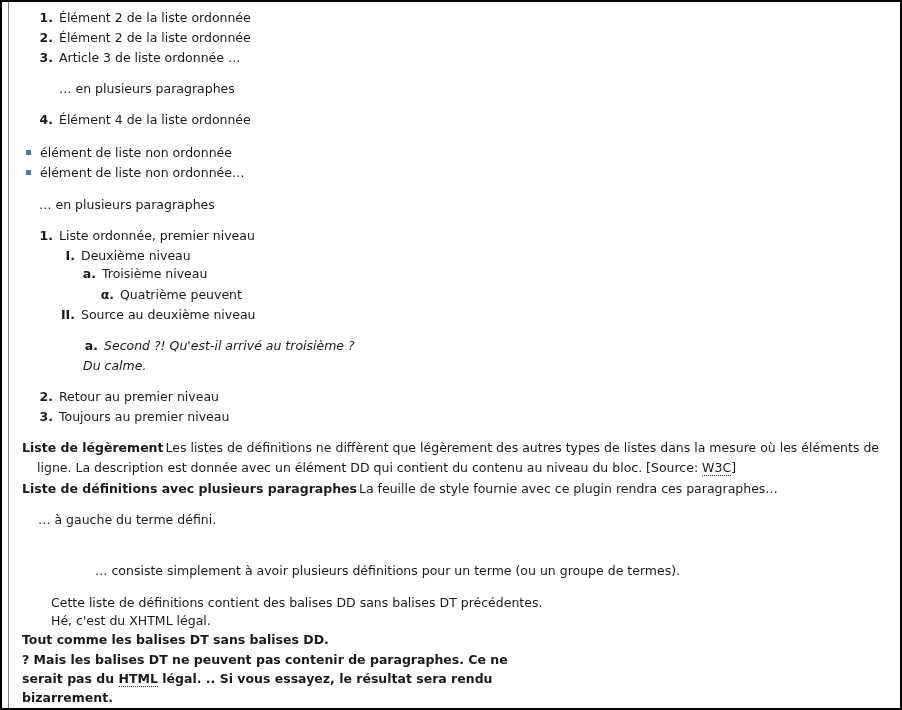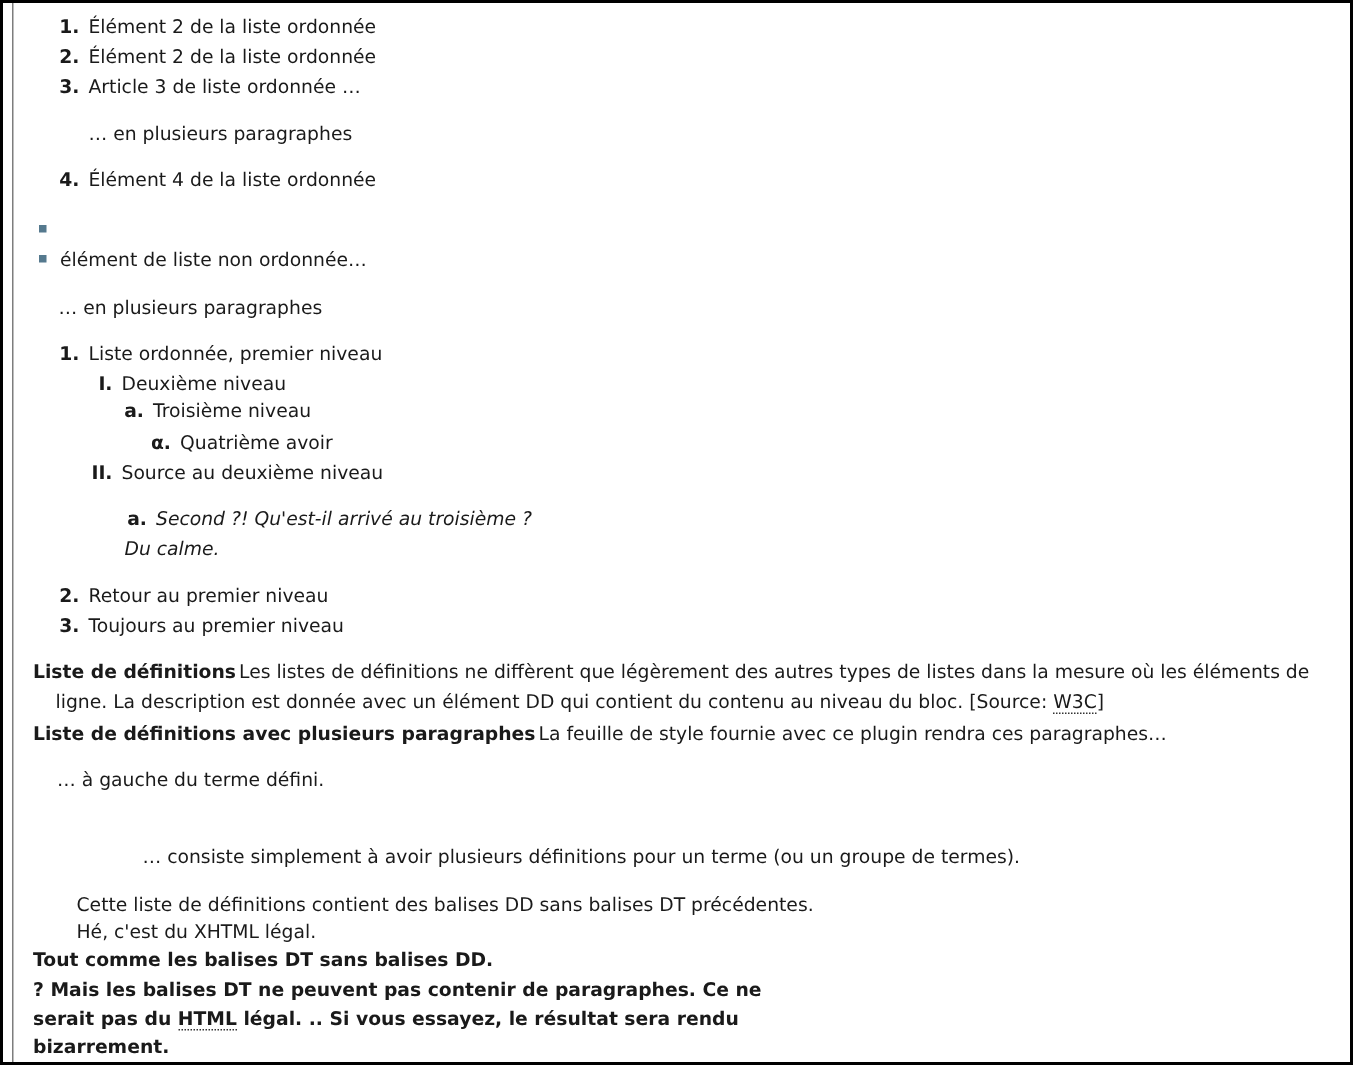--- a/index.html
+++ b/index.html
@@ -33,59 +33,59 @@
     <span class="marker">3.</span><span>Article 3 de liste ordonnée …</span>
   </div>
   <div class="line" style="left:57px;top:77px">
     <span>… en plusieurs paragraphes</span>
   </div>
   <div class="line" style="left:57px;top:108px">
     <span class="marker">4.</span><span>Élément 4 de la liste ordonnée</span>
   </div>
 
   <div class="line" style="left:38px;top:141px">
-    <span class="bullet"></span>
+    <span class="bullet"></span><span>élément de liste non ordonnée</span>
   </div>
   <div class="line" style="left:38px;top:161px">
     <span class="bullet"></span><span>élément de liste non ordonnée…</span>
   </div>
   <div class="line" style="left:37px;top:193px">
     <span>… en plusieurs paragraphes</span>
   </div>
 
   <div class="line" style="left:57px;top:224px">
     <span class="marker">1.</span><span>Liste ordonnée, premier niveau</span>
   </div>
   <div class="line" style="left:79px;top:244px">
     <span class="marker">I.</span><span>Deuxième niveau</span>
   </div>
   <div class="line" style="left:100px;top:262px">
     <span class="marker">a.</span><span>Troisième niveau</span>
   </div>
   <div class="line" style="left:118px;top:283px">
-    <span class="marker">α.</span><span>Quatrième avoir</span>
+    <span class="marker">α.</span><span>Quatrième peuvent</span>
   </div>
   <div class="line" style="left:79px;top:303px">
     <span class="marker">II.</span><span>Source au deuxième niveau</span>
   </div>
   <div class="line" style="left:102px;top:334px">
     <span class="marker">a.</span><span class="it">Second ?! Qu'est-il arrivé au troisième ?</span>
   </div>
   <div class="line it" style="left:81px;top:354px">
     <span>Du calme.</span>
   </div>
   <div class="line" style="left:57px;top:385px">
     <span class="marker">2.</span><span>Retour au premier niveau</span>
   </div>
   <div class="line" style="left:57px;top:405px">
     <span class="marker">3.</span><span>Toujours au premier niveau</span>
   </div>
 
   <div class="line" style="left:20px;top:436px">
-    <span class="b">Liste de définitions</span><span class="desc">Les listes de définitions ne diffèrent que légèrement des autres types de listes dans la mesure où les éléments de</span>
+    <span class="b">Liste de légèrement</span><span class="desc">Les listes de définitions ne diffèrent que légèrement des autres types de listes dans la mesure où les éléments de</span>
   </div>
   <div class="line" style="left:35px;top:456px">
     <span>ligne. La description est donnée avec un élément DD qui contient du contenu au niveau du bloc. [Source: </span><span class="dlink">W3C</span><span>]</span>
   </div>
 
   <div class="line" style="left:20px;top:477px">
     <span class="b">Liste de définitions avec plusieurs paragraphes</span><span class="desc">La feuille de style fournie avec ce plugin rendra ces paragraphes…</span>
   </div>
   <div class="line" style="left:36px;top:508px">
     <span>… à gauche du terme défini.</span>

